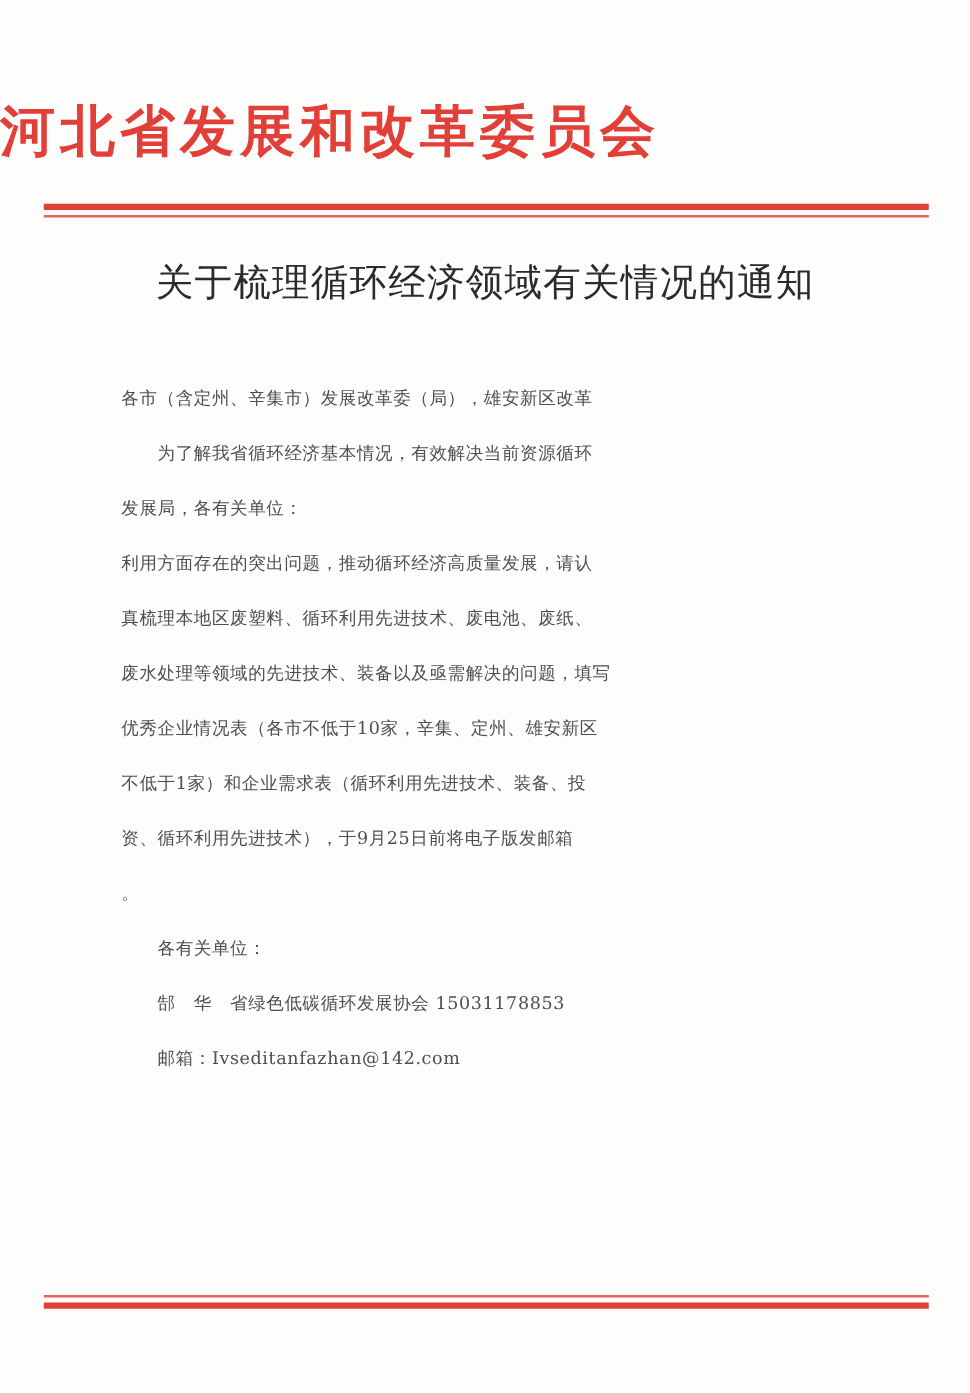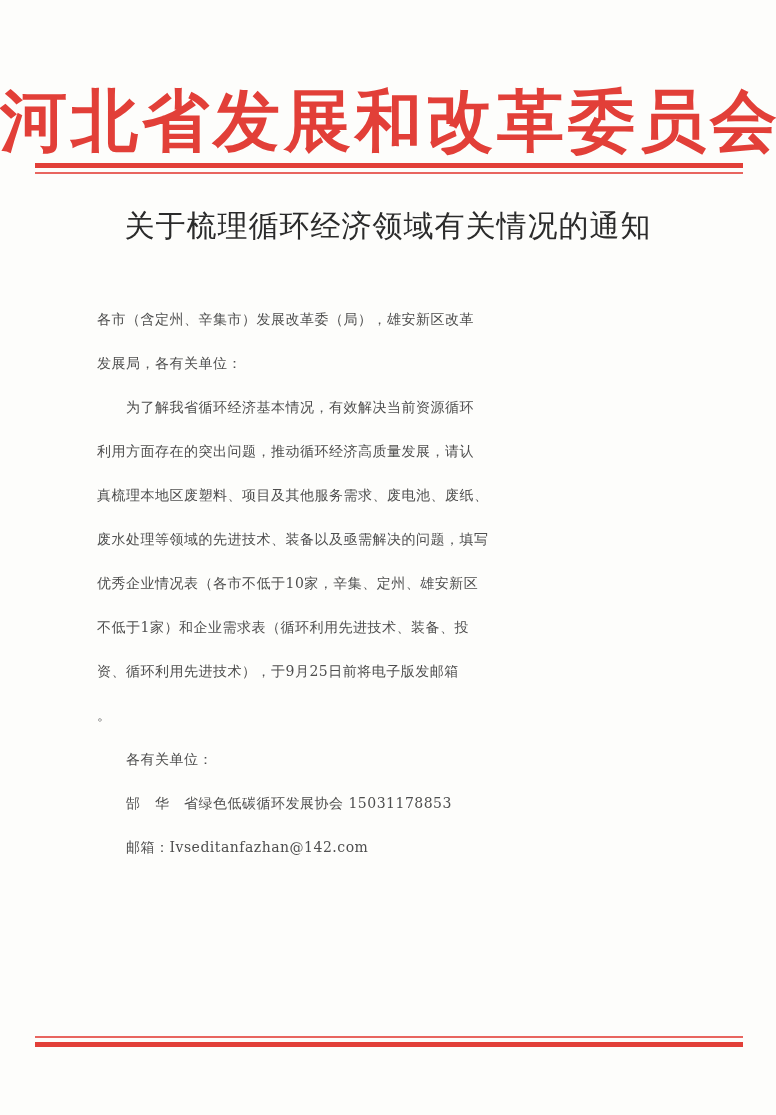--- a/index.html
+++ b/index.html
@@ -14,22 +14,21 @@
     margin: 0 auto;
     background: var(--page-bg, #fdfdfb);
     font-family: "DejaVu Serif", "Liberation Serif", serif;
     overflow: hidden;
   }
   .org-name {
     position: absolute;
     top: 76px;
     left: 0;
     width: 100%;
-    text-align: center;
-    font-size: 67px;
+    font-size: 44px;
     font-weight: bold;
     color: var(--accent-red, #e23f38);
     letter-spacing: 4px;
     white-space: nowrap;
   }
   .rule {
     position: absolute;
     left: 35px;
     width: 708px;
   }
@@ -82,24 +81,24 @@
 
   <div class="rule rule-top">
     <div class="thick"></div>
     <div class="thin"></div>
   </div>
 
   <div class="doc-title">关于梳理循环经济领域有关情况的通知</div>
 
   <div class="body-text">
       <div class="line">各市（含定州、辛集市）发展改革委（局），雄安新区改革</div>
+      <div class="line">　　为了解我省循环经济基本情况，有效解决当前资源循环</div>
       <div class="line">发展局，各有关单位：</div>
-      <div class="line">　　为了解我省循环经济基本情况，有效解决当前资源循环</div>
       <div class="line">利用方面存在的突出问题，推动循环经济高质量发展，请认</div>
-      <div class="line">真梳理本地区废塑料、项目及其他服务需求、废电池、废纸、</div>
+      <div class="line">真梳理本地区废塑料、循环利用先进技术、废电池、废纸、</div>
       <div class="line">废水处理等领域的先进技术、装备以及亟需解决的问题，填写</div>
       <div class="line">优秀企业情况表（各市不低于10家，辛集、定州、雄安新区</div>
       <div class="line">不低于1家）和企业需求表（循环利用先进技术、装备、投</div>
       <div class="line">资、循环利用先进技术），于9月25日前将电子版发邮箱</div>
       <div class="line">。</div>
       <div class="line">　　各有关单位：</div>
       <div class="line">　　郜　华　省绿色低碳循环发展协会 15031178853</div>
       <div class="line">　　邮箱：Ivseditanfazhan@142.com</div>
     </div>
 

